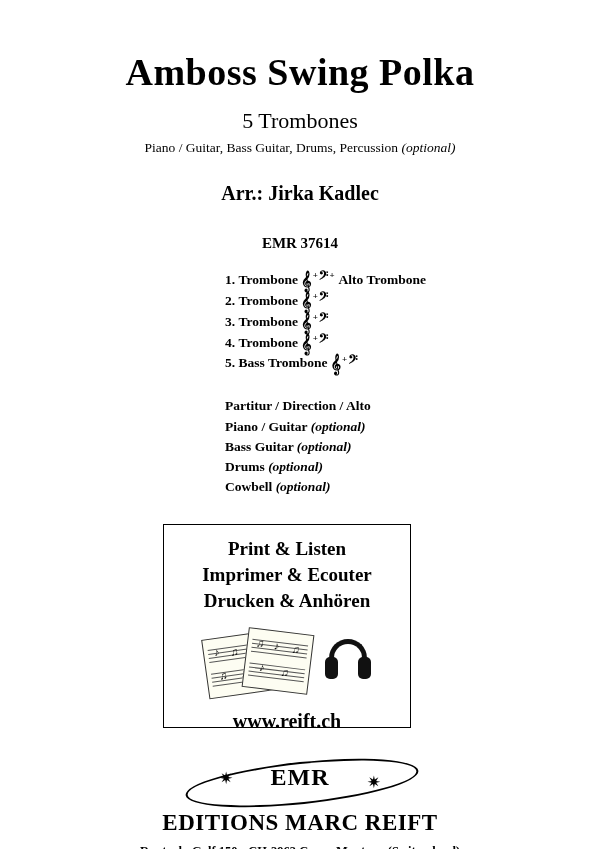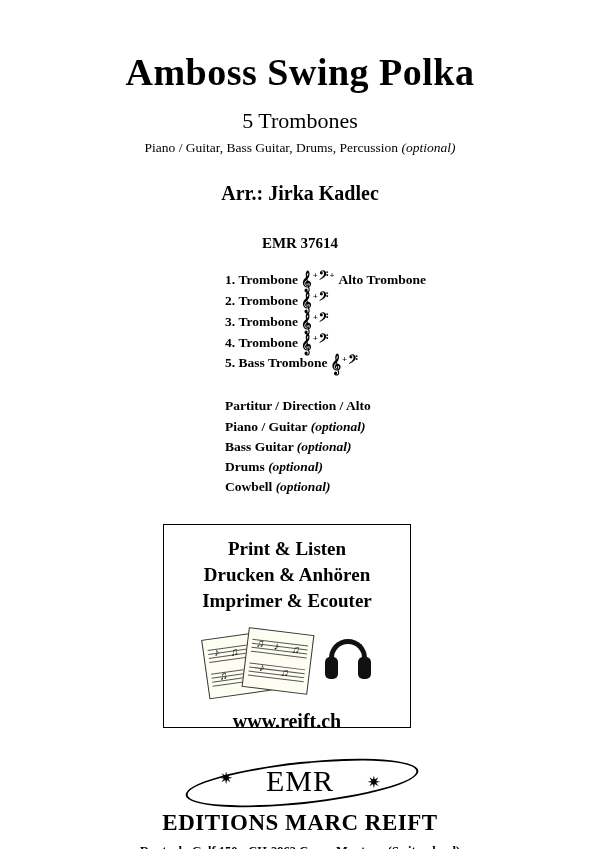--- a/index.html
+++ b/index.html
@@ -190,22 +190,22 @@
     height: 38px;
     border: 2px solid #000;
     border-radius: 50%;
     transform: rotate(-6deg);
   }
   .emr-logo .emr-text {
     position: absolute;
     left: 0;
     right: 0;
     top: 6px;
-    font-size: 30px;
-    font-weight: normal;
+    font-size: 24px;
+    font-weight: bold;
     letter-spacing: 1px;
     font-family: "Liberation Serif", serif;
   }
   .emr-logo .star {
     position: absolute;
     font-size: 17px;
     line-height: 1;
   }
   .star-left { left: 34px; top: 12px; }
   .star-right { right: 34px; top: 16px; }
@@ -321,22 +321,22 @@
   <div class="extras-block">
     <div class="extra-line"><span>Partitur / Direction / Alto</span><span class="opt"></span></div>
     <div class="extra-line"><span>Piano / Guitar </span><span class="opt">(optional)</span></div>
     <div class="extra-line"><span>Bass Guitar </span><span class="opt">(optional)</span></div>
     <div class="extra-line"><span>Drums </span><span class="opt">(optional)</span></div>
     <div class="extra-line"><span>Cowbell </span><span class="opt">(optional)</span></div>
   </div>
 
   <div class="promo-box">
     <div class="promo-line first">Print &amp; Listen</div>
+    <div class="promo-line">Imprimer &amp; Ecouter</div>
     <div class="promo-line">Drucken &amp; Anhören</div>
-    <div class="promo-line">Imprimer &amp; Ecouter</div>
 
     <div class="promo-art">
       <div class="sheet-art">
         <div class="sheet" style="left:2px; top:12px; transform: rotate(-8deg);">
           <div class="ln" style="top:10px"></div>
             <div class="ln" style="top:14px"></div>
             <div class="ln" style="top:18px"></div>
             <div class="ln" style="top:22px"></div>
           <div class="ln" style="top:34px"></div>
             <div class="ln" style="top:38px"></div>

